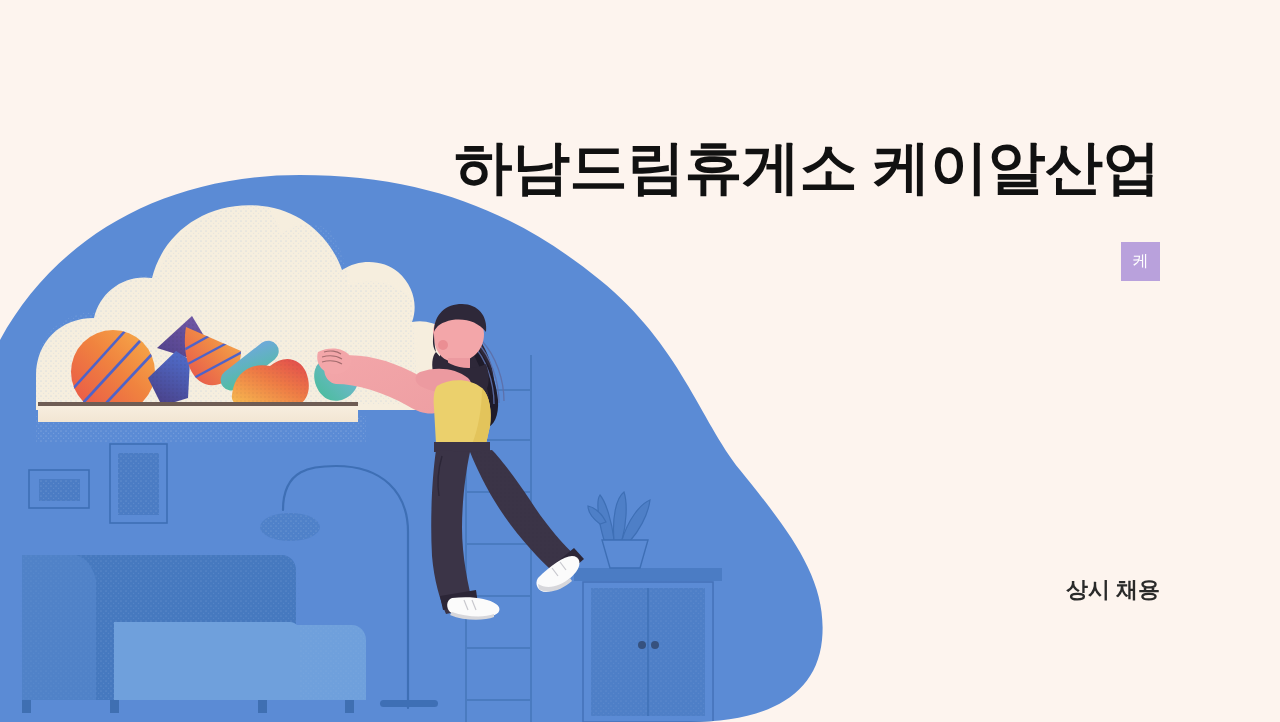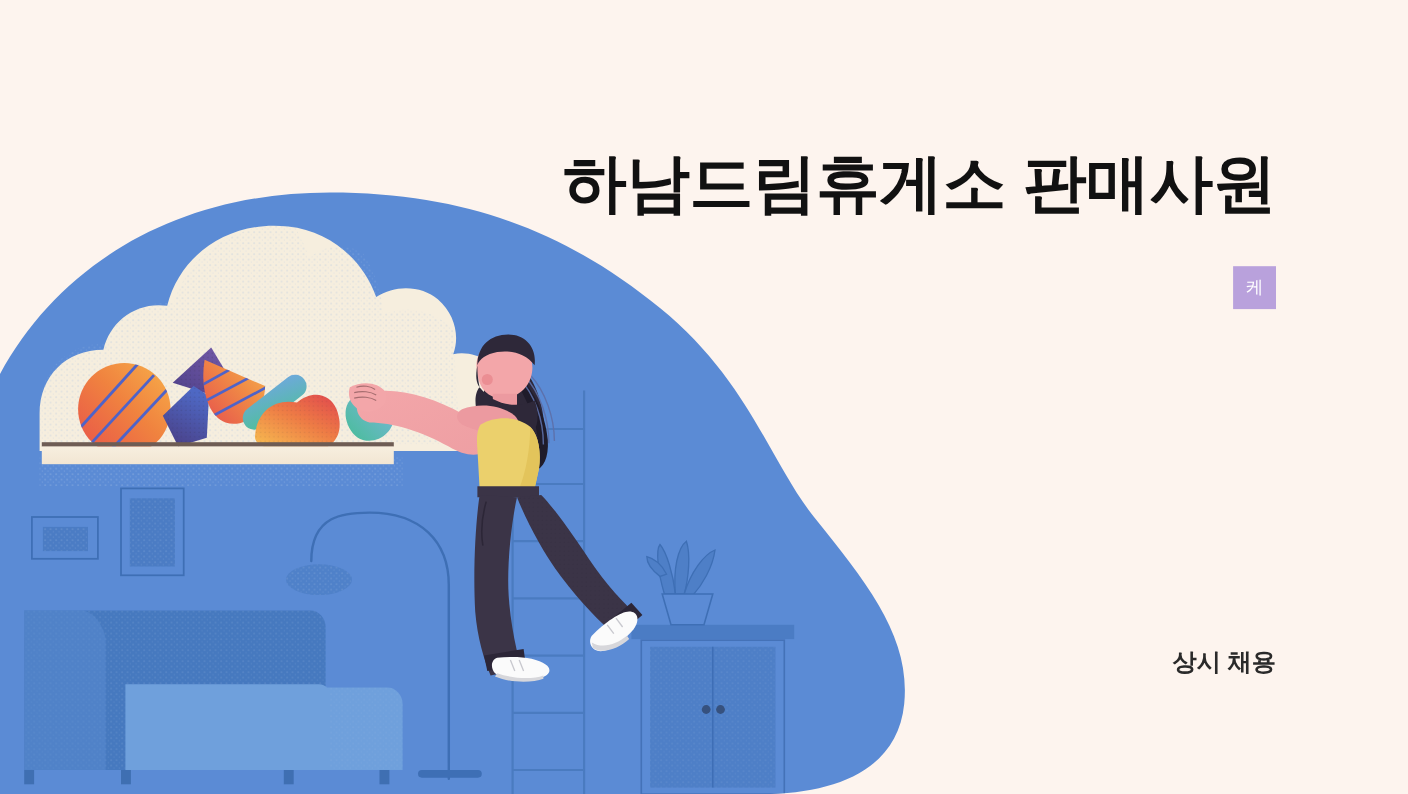--- a/index.html
+++ b/index.html
@@ -79,21 +79,20 @@
   .hiring-status {
     position: absolute;
     right: 120px;
     top: 575px;
     font-size: 22px;
     font-weight: bold;
     color: #2A2A2A;
     letter-spacing: 0px;
     white-space: nowrap;
     text-align: right;
-    margin-top: 12px;
   }
 </style>
 </head>
 <body>
 
 <div id="banner">
 
   <svg id="illustration" viewBox="0 0 1280 722" xmlns="http://www.w3.org/2000/svg">
     <defs>
       <linearGradient id="gradCircle" x1="0" y1="1" x2="1" y2="0">
@@ -419,21 +418,21 @@
         <path d="M 538 584 C 548 590 560 586 570 578 L 572 581 C 562 590 548 595 539 589 Z" fill="#D7D7DB"></path>
         <g stroke="#C8C8CE" stroke-width="1.2" fill="none">
           <path d="M 552 568 L 558 576"></path>
           <path d="M 560 562 L 566 570"></path>
         </g>
       </g>
     </g>
   </svg>
 
   <div id="text-layer">
-    <div class="job-title">하남드림휴게소 판매사원</div>
+    <div class="job-title">하남드림휴게소 케이알산업</div>
 
     <div class="company-row">
       <div class="company-logo">케</div>
     </div>
 
     <div class="hiring-status">상시 채용</div>
   </div>
 
 </div>
 

